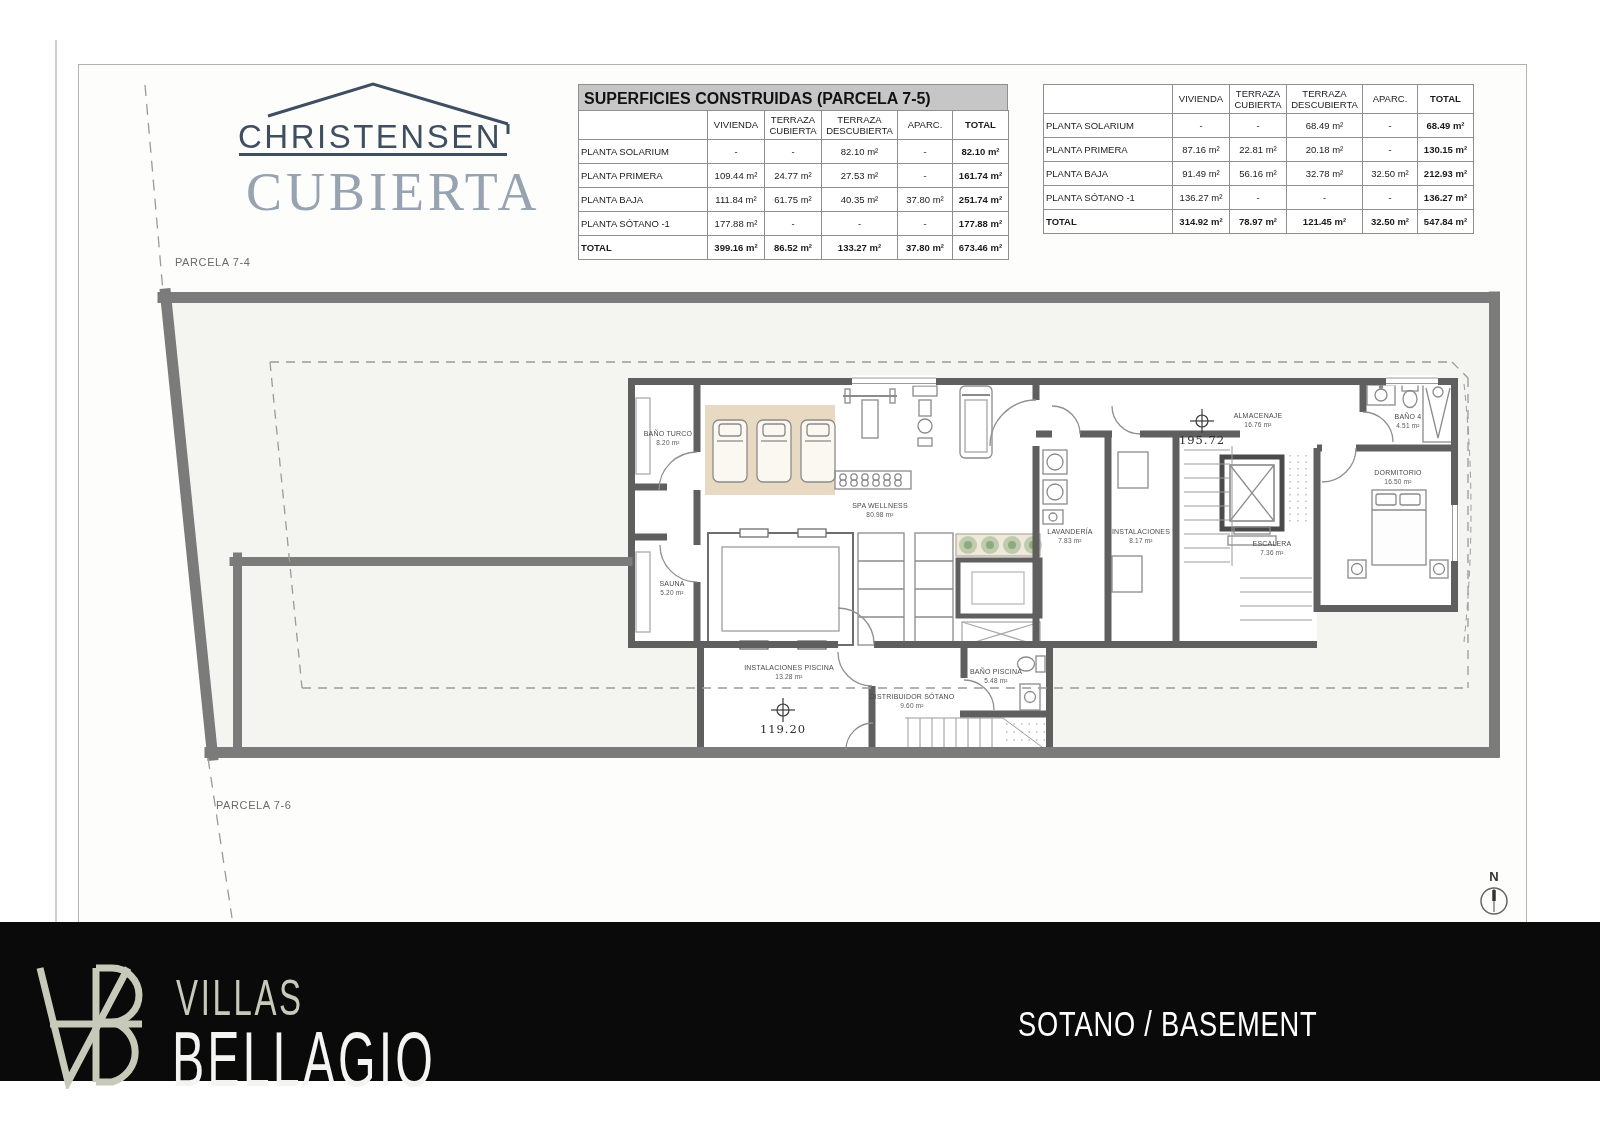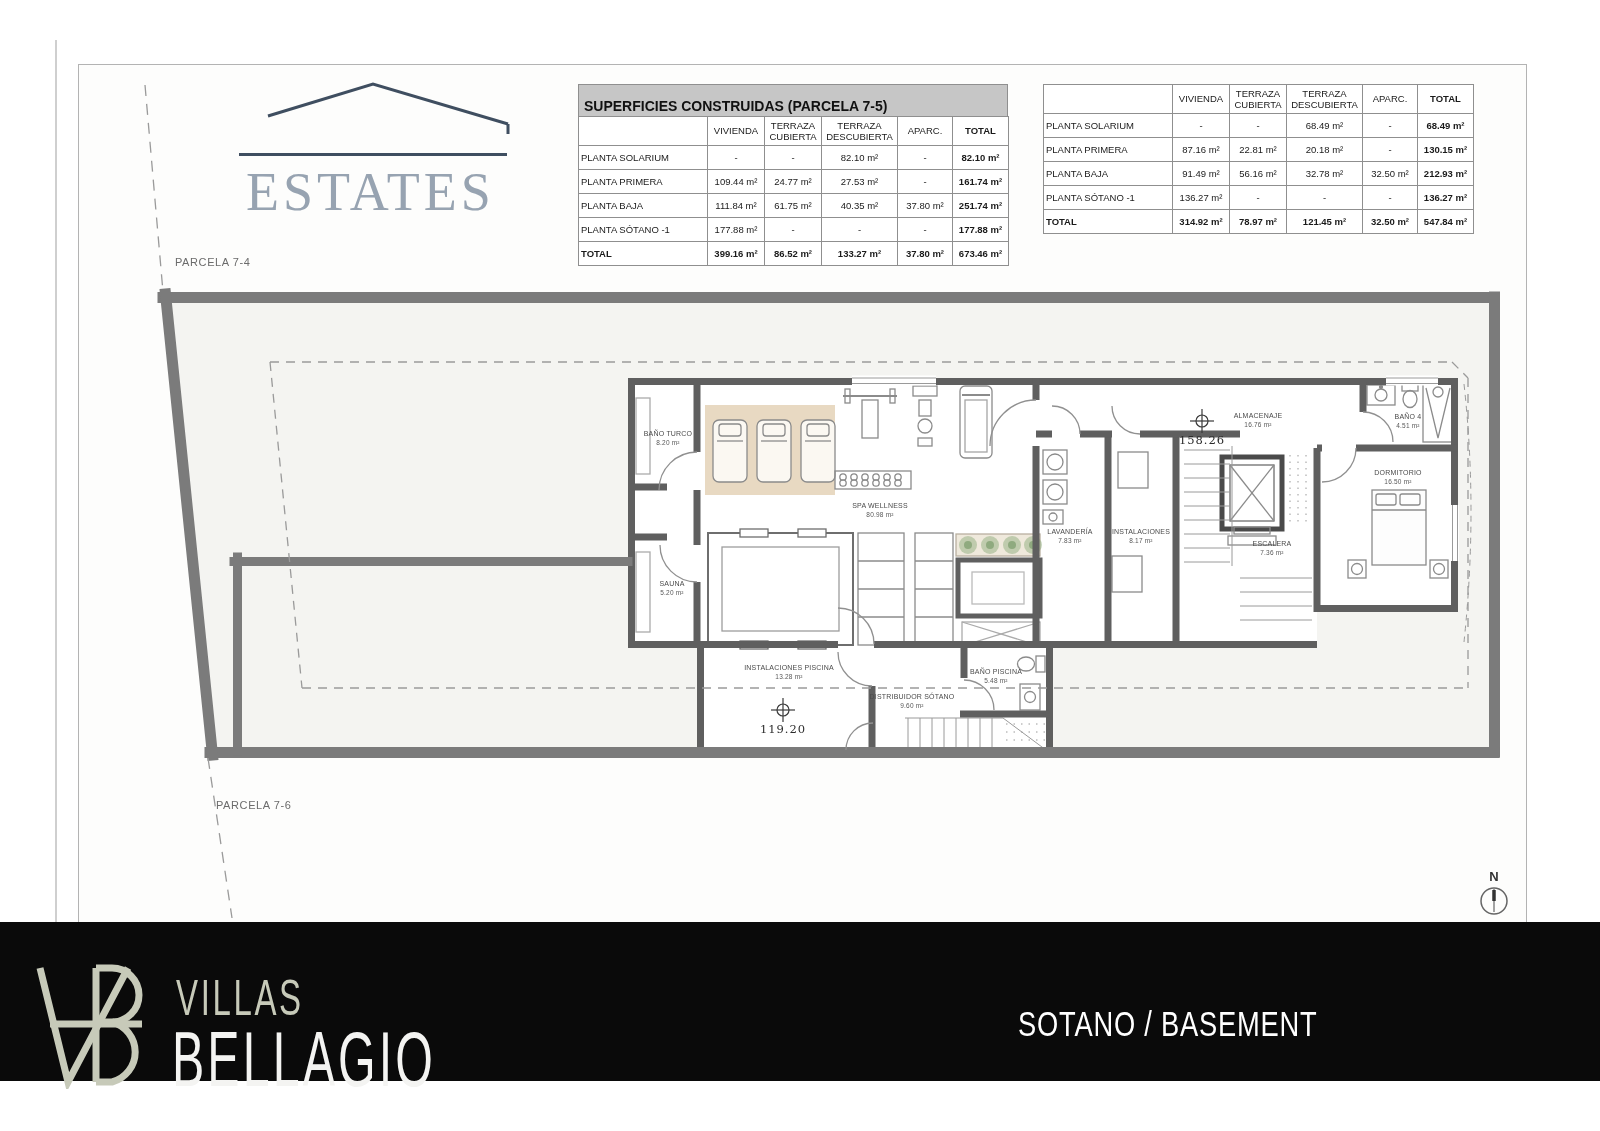--- a/index.html
+++ b/index.html
@@ -11,21 +11,21 @@
   
   .logo-roof{position:absolute;left:235px;top:78px;}
   .logo-name{position:absolute;left:238px;top:118px;font-size:33px;letter-spacing:2.5px;color:#3f4e60;font-weight:400;}
   .logo-rule{position:absolute;left:239px;top:153px;width:268px;height:3px;background:#3f4e60;}
   .logo-tagline{position:absolute;left:246px;top:161px;font-family:"Liberation Serif",serif;font-size:54px;letter-spacing:4px;color:#97a3b1;}
   
   .table-wrap{position:absolute;width:430px;}
   .table-wrap.t1{left:578px;top:84px;}
   .table-wrap.t2{left:1043px;top:84px;}
   .t-title{border:1px solid #8f8f8f;border-bottom:none;background:#c6c6c6;color:#111;
-           font-size:14px;font-weight:bold;padding:13px 5px 2px 5px;}
+           font-size:16px;font-weight:bold;padding:5px 5px 2px 5px;}
   table.area-table{border-collapse:collapse;width:100%;table-layout:fixed;background:#fff;}
   .area-table col.c0{width:129px}.area-table col.c1{width:57px}.area-table col.c2{width:57px}
   .area-table col.c3{width:76px}.area-table col.c4{width:55px}.area-table col.c5{width:56px}
   .area-table td{border:1px solid #8f8f8f;font-size:9.5px;color:#1a1a1a;text-align:center;
                  padding:2px 2px;line-height:1.2;height:19px;vertical-align:middle;}
   .area-table thead td{height:24px;font-size:9.5px;}
   .area-table thead td:last-child{font-weight:bold;}
   .area-table td.t-label{text-align:left;}
   .area-table td.t-strong{font-weight:bold;}
   .area-table tr.t-total td{font-weight:bold;}
@@ -399,30 +399,31 @@
         <div class="rl-area">13.28 m²</div>
       </div>
       <div class="room-label" data-room="distribuidor">
         <div>DISTRIBUIDOR SÓTANO</div>
         <div class="rl-area">9.60 m²</div>
       </div>
       <div class="room-label" data-room="bano-piscina">
         <div>BAÑO PISCINA</div>
         <div class="rl-area">5.48 m²</div>
       </div>
-      <div class="level-label" data-level="0">158.26</div>
+      <div class="level-label" data-level="0">195.72</div>
       <div class="level-label" data-level="1">119.20</div>
     </div>
 
   <svg class="logo-roof" width="280" height="60" viewBox="0 0 280 60">
     <polyline points="33,38 138,6 273,46" fill="none" stroke="#3f4e60" stroke-width="3"></polyline>
     <line x1="273" y1="46" x2="273" y2="56" stroke="#3f4e60" stroke-width="3"></line>
   </svg>
+  <div class="logo-name">CHRISTENSEN</div>
   <div class="logo-rule"></div>
-  <div class="logo-tagline">ESTATES</div>
+  <div class="logo-tagline">CUBIERTA</div>
 
   <div class="table-wrap t1">
     <div class="t-title">SUPERFICIES CONSTRUIDAS (PARCELA 7-5)</div>
     <table class="area-table">
       <colgroup>
           <col class="c0">
           <col class="c1">
           <col class="c2">
           <col class="c3">
           <col class="c4">

